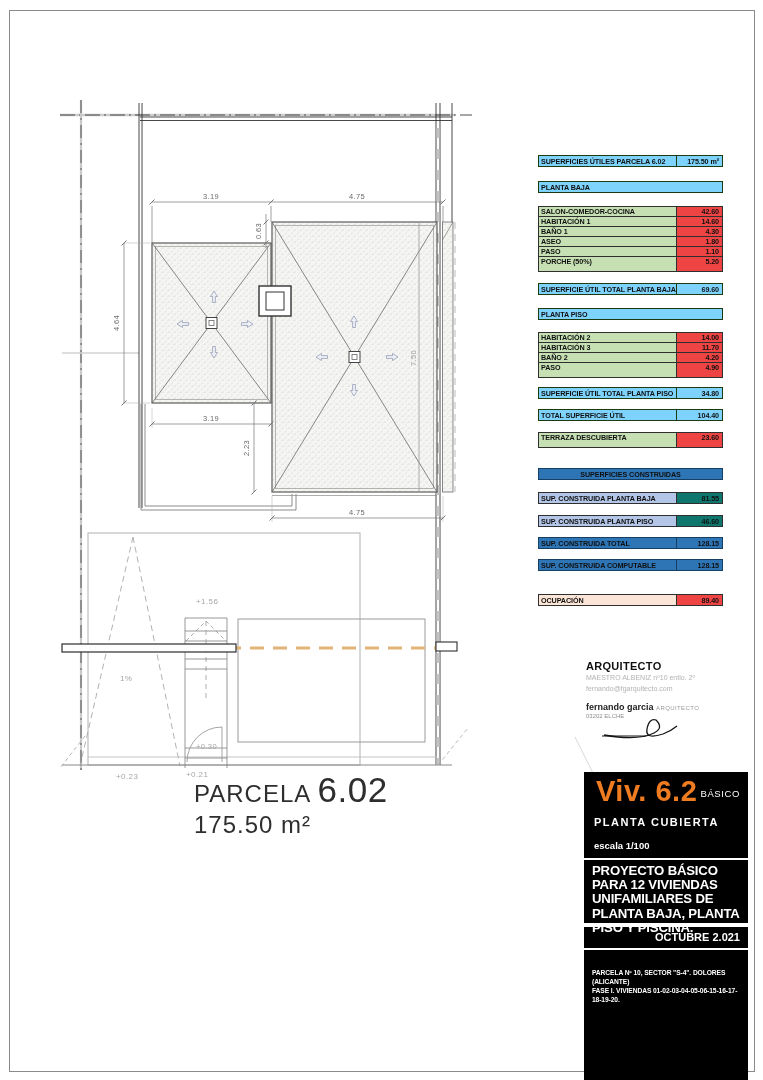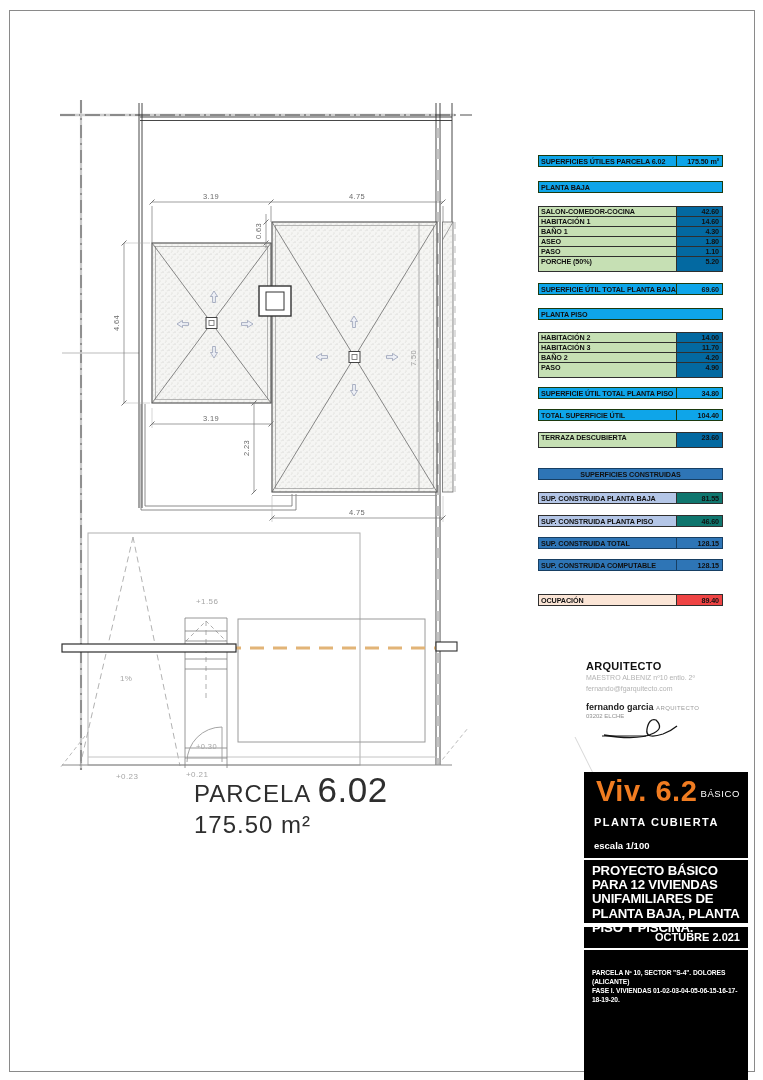--- a/index.html
+++ b/index.html
@@ -4,23 +4,23 @@
 <style>
   html,body{margin:0;padding:0;background:#fff;}
   body{width:763px;height:1080px;position:relative;font-family:"Liberation Sans",sans-serif;overflow:hidden;}
   .sheet-border{position:absolute;left:9px;top:10px;width:744px;height:1060px;border:1px solid #8a8a8a;}
   
   .tblwrap{position:absolute;left:538px;top:155px;width:185px;height:455px;}
   .trow{position:absolute;left:0;width:185px;height:16px;display:flex;box-sizing:border-box;
         font-size:7.2px;font-weight:bold;color:#101010;letter-spacing:-0.1px;line-height:9px;}
   .trow .tl{flex:1;padding:0 2px;box-sizing:border-box;border:0.8px solid #2f2f2f;border-right:none;white-space:nowrap;overflow:hidden;}
   .trow .tv{width:47px;padding:0 3px;box-sizing:border-box;border:0.8px solid #2f2f2f;text-align:right;white-space:nowrap;}
-  .g-dark .tl,.g-dark .tv{background:#0ea5e9;border-color:#1c3a0e;}
+  .g-dark .tl,.g-dark .tv{background:#7dd3fc;border-color:#1c3a0e;}
   .g-light .tl{background:#c6e0b4;}
-  .g-light .tv{background:#0369a1;text-align:right;}
+  .g-light .tv{background:#ef4444;text-align:right;}
   .b-dark .tl,.b-dark .tv{background:#2e75b6;border-color:#173f63;}
   .b-light .tl{background:#b4c6e7;}
   .b-light .tv{background:#0f766e;}
   .p-light .tl{background:#fbe5d6;}
   .p-light .tv{background:#ef4444;}
   .t-head{height:12px;line-height:11px;}
   .t-title{height:12px;line-height:11px;}
   .b-title{height:12px;justify-content:center;background:#2e75b6;border:0.8px solid #173f63;text-align:center;line-height:11px;}
   
   .arch{position:absolute;left:586px;top:660px;width:160px;color:#111;}

